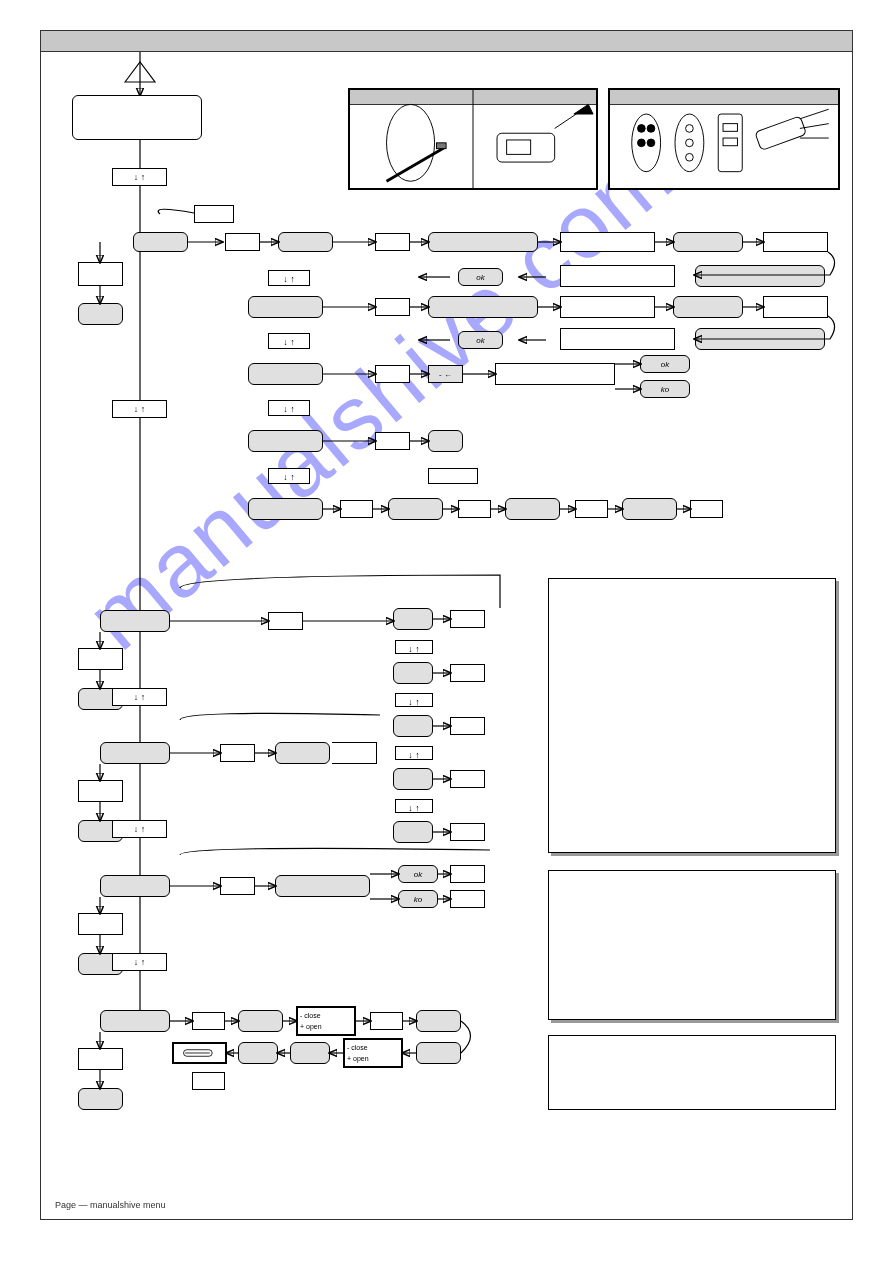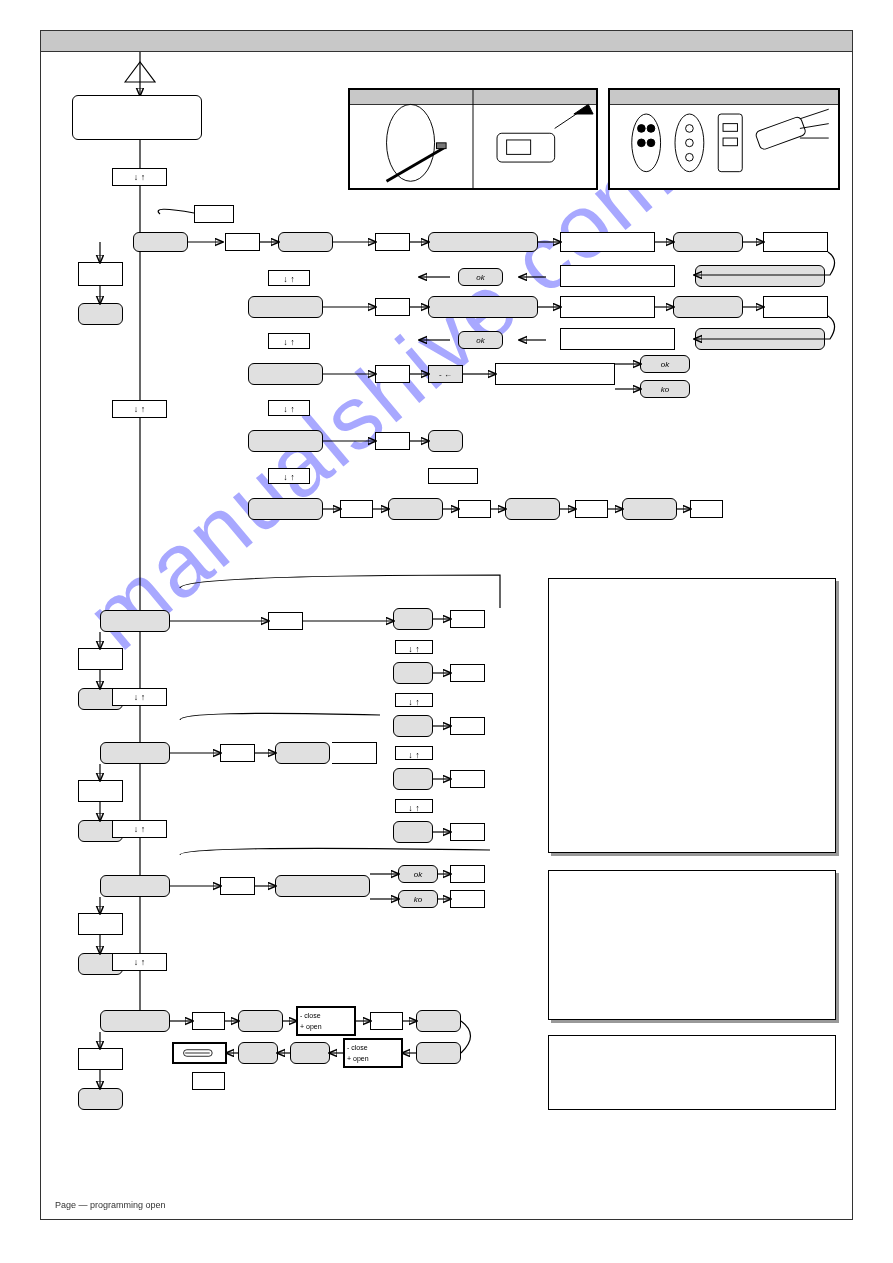--- a/index.html
+++ b/index.html
@@ -288,13 +288,13 @@
 
 <path d="M828 252 Q840 260 830 275 L695 275" marker-end="url(#ah)"></path>
 <path d="M828 316 Q840 324 830 339 L695 339" marker-end="url(#ah)"></path>
 <path d="M160 214 Q150 205 194 213"></path>
 <path d="M180 588 Q180 575 500 575 L500 608"></path>
 <path d="M180 720 Q180 710 380 715"></path>
 <path d="M180 855 Q180 845 490 850"></path>
 <path d="M461 1021 Q480 1035 461 1053"></path>
 </svg>
 
-<div class="footer-num" style="left:55px;top:1200px">Page — programming open</div>
+<div class="footer-num" style="left:55px;top:1200px">Page — manualshive menu</div>
 
 </body></html>

